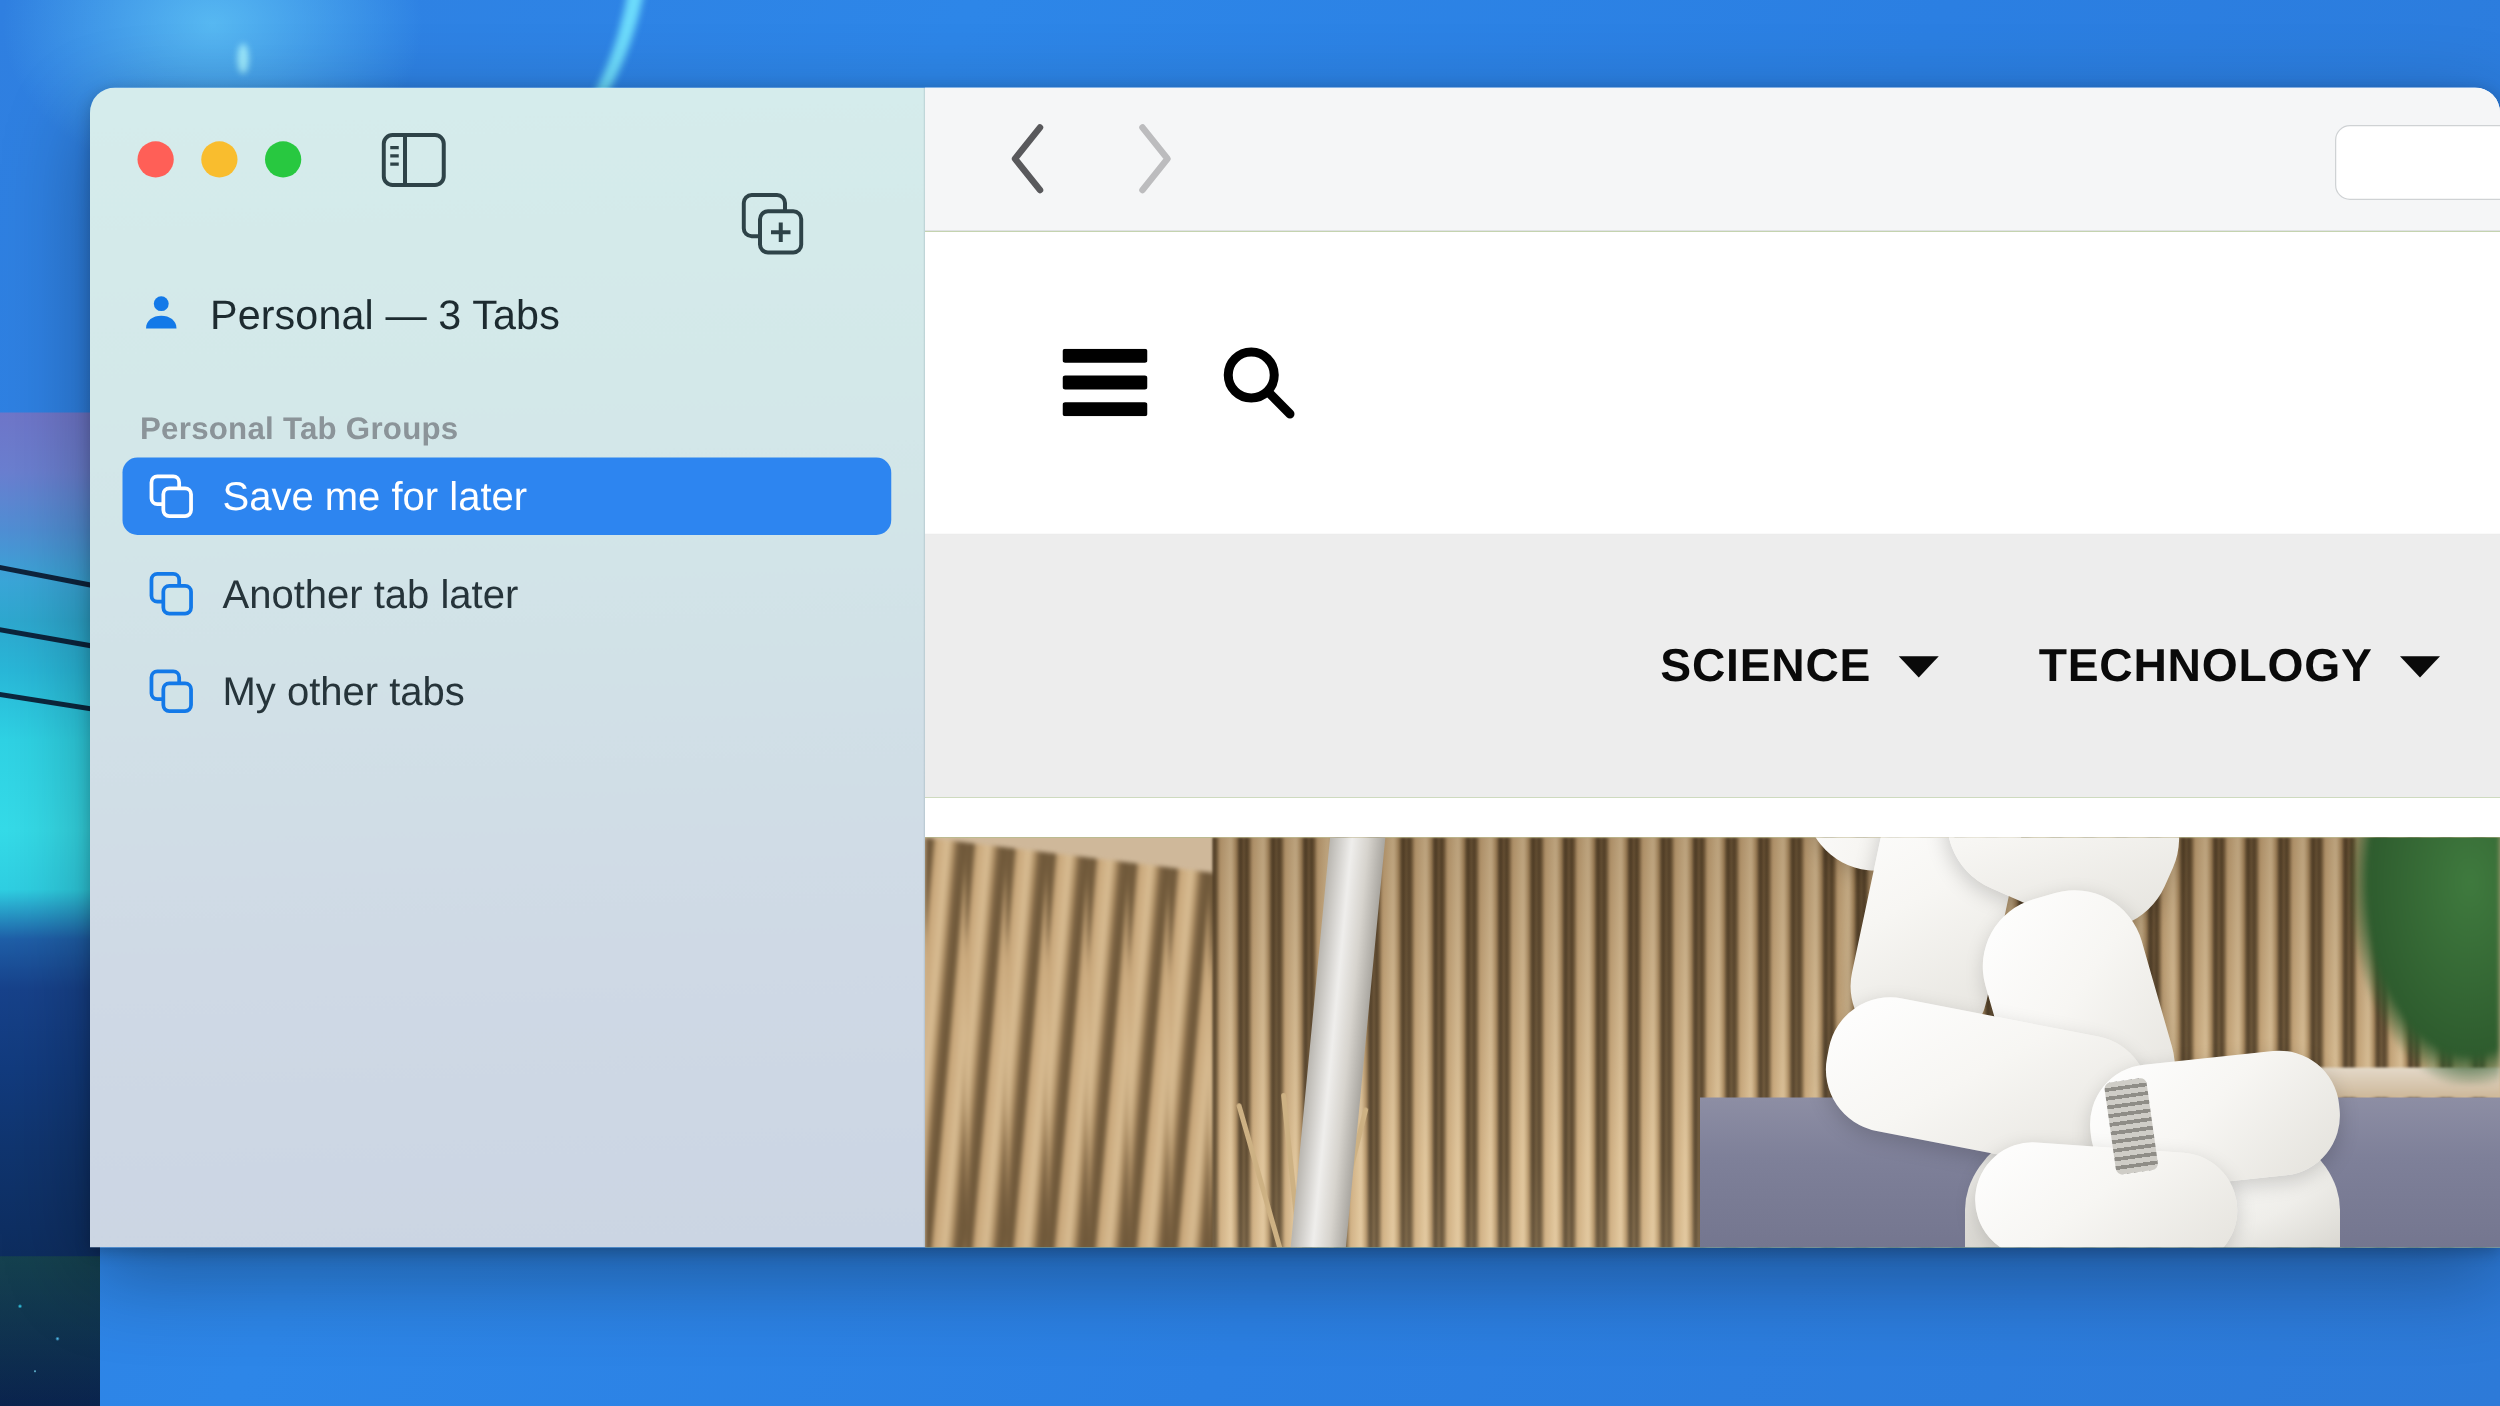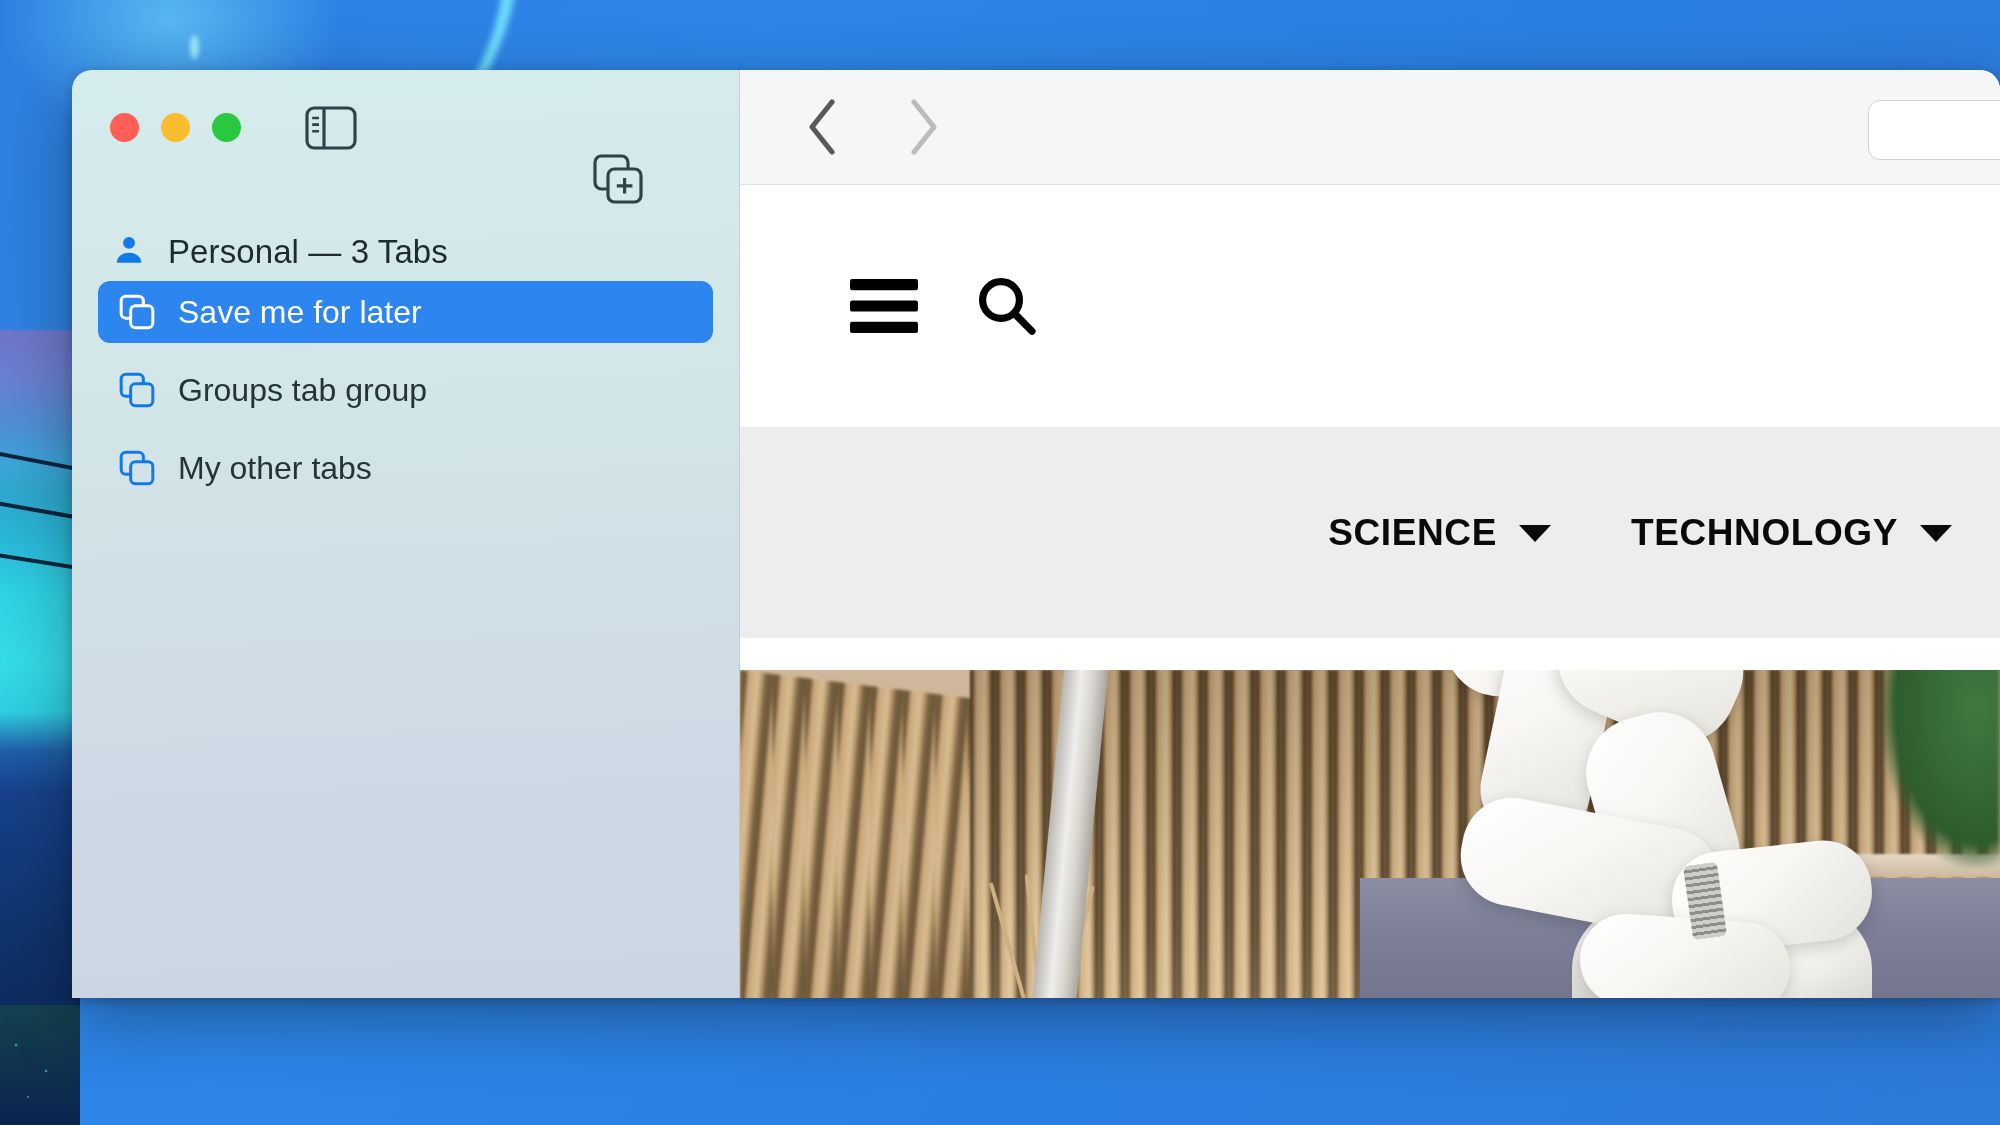--- a/index.html
+++ b/index.html
@@ -292,41 +292,42 @@
     <div class="profile-row">
       <span>
         <svg width="34" height="34" viewBox="0 0 24 24" fill="#1379e8">
           <circle cx="12" cy="7" r="4.2"></circle>
           <path d="M3.4 21c0-4.4 3.9-7.1 8.6-7.1s8.6 2.7 8.6 7.1z"></path>
         </svg>
       </span>
       <span class="label">Personal — 3 Tabs</span>
     </div>
 
+    <div class="section-title">Personal Tab Groups</div>
 
     <div class="tg-list">
 
       <div class="tg-item selected">
         <span class="tg-ico">
           <svg width="38" height="38" viewBox="0 0 24 24" fill="none" stroke="currentColor" stroke-width="1.9">
             <rect x="2" y="2" width="14" height="14" rx="3"></rect>
             <rect x="8" y="8" width="14" height="14" rx="3" fill="#2d85f0"></rect>
           </svg>
         </span>
         <span class="tg-label">Save me for later</span>
       </div>
 
       <div class="tg-item">
         <span class="tg-ico">
           <svg width="38" height="38" viewBox="0 0 24 24" fill="none" stroke="currentColor" stroke-width="1.9">
             <rect x="2" y="2" width="14" height="14" rx="3"></rect>
             <rect x="8" y="8" width="14" height="14" rx="3" fill="#d2e6e8"></rect>
           </svg>
         </span>
-        <span class="tg-label">Groups tab group</span>
+        <span class="tg-label">Another tab later</span>
       </div>
 
       <div class="tg-item">
         <span class="tg-ico">
           <svg width="38" height="38" viewBox="0 0 24 24" fill="none" stroke="currentColor" stroke-width="1.9">
             <rect x="2" y="2" width="14" height="14" rx="3"></rect>
             <rect x="8" y="8" width="14" height="14" rx="3" fill="#d1e3e7"></rect>
           </svg>
         </span>
         <span class="tg-label">My other tabs</span>

